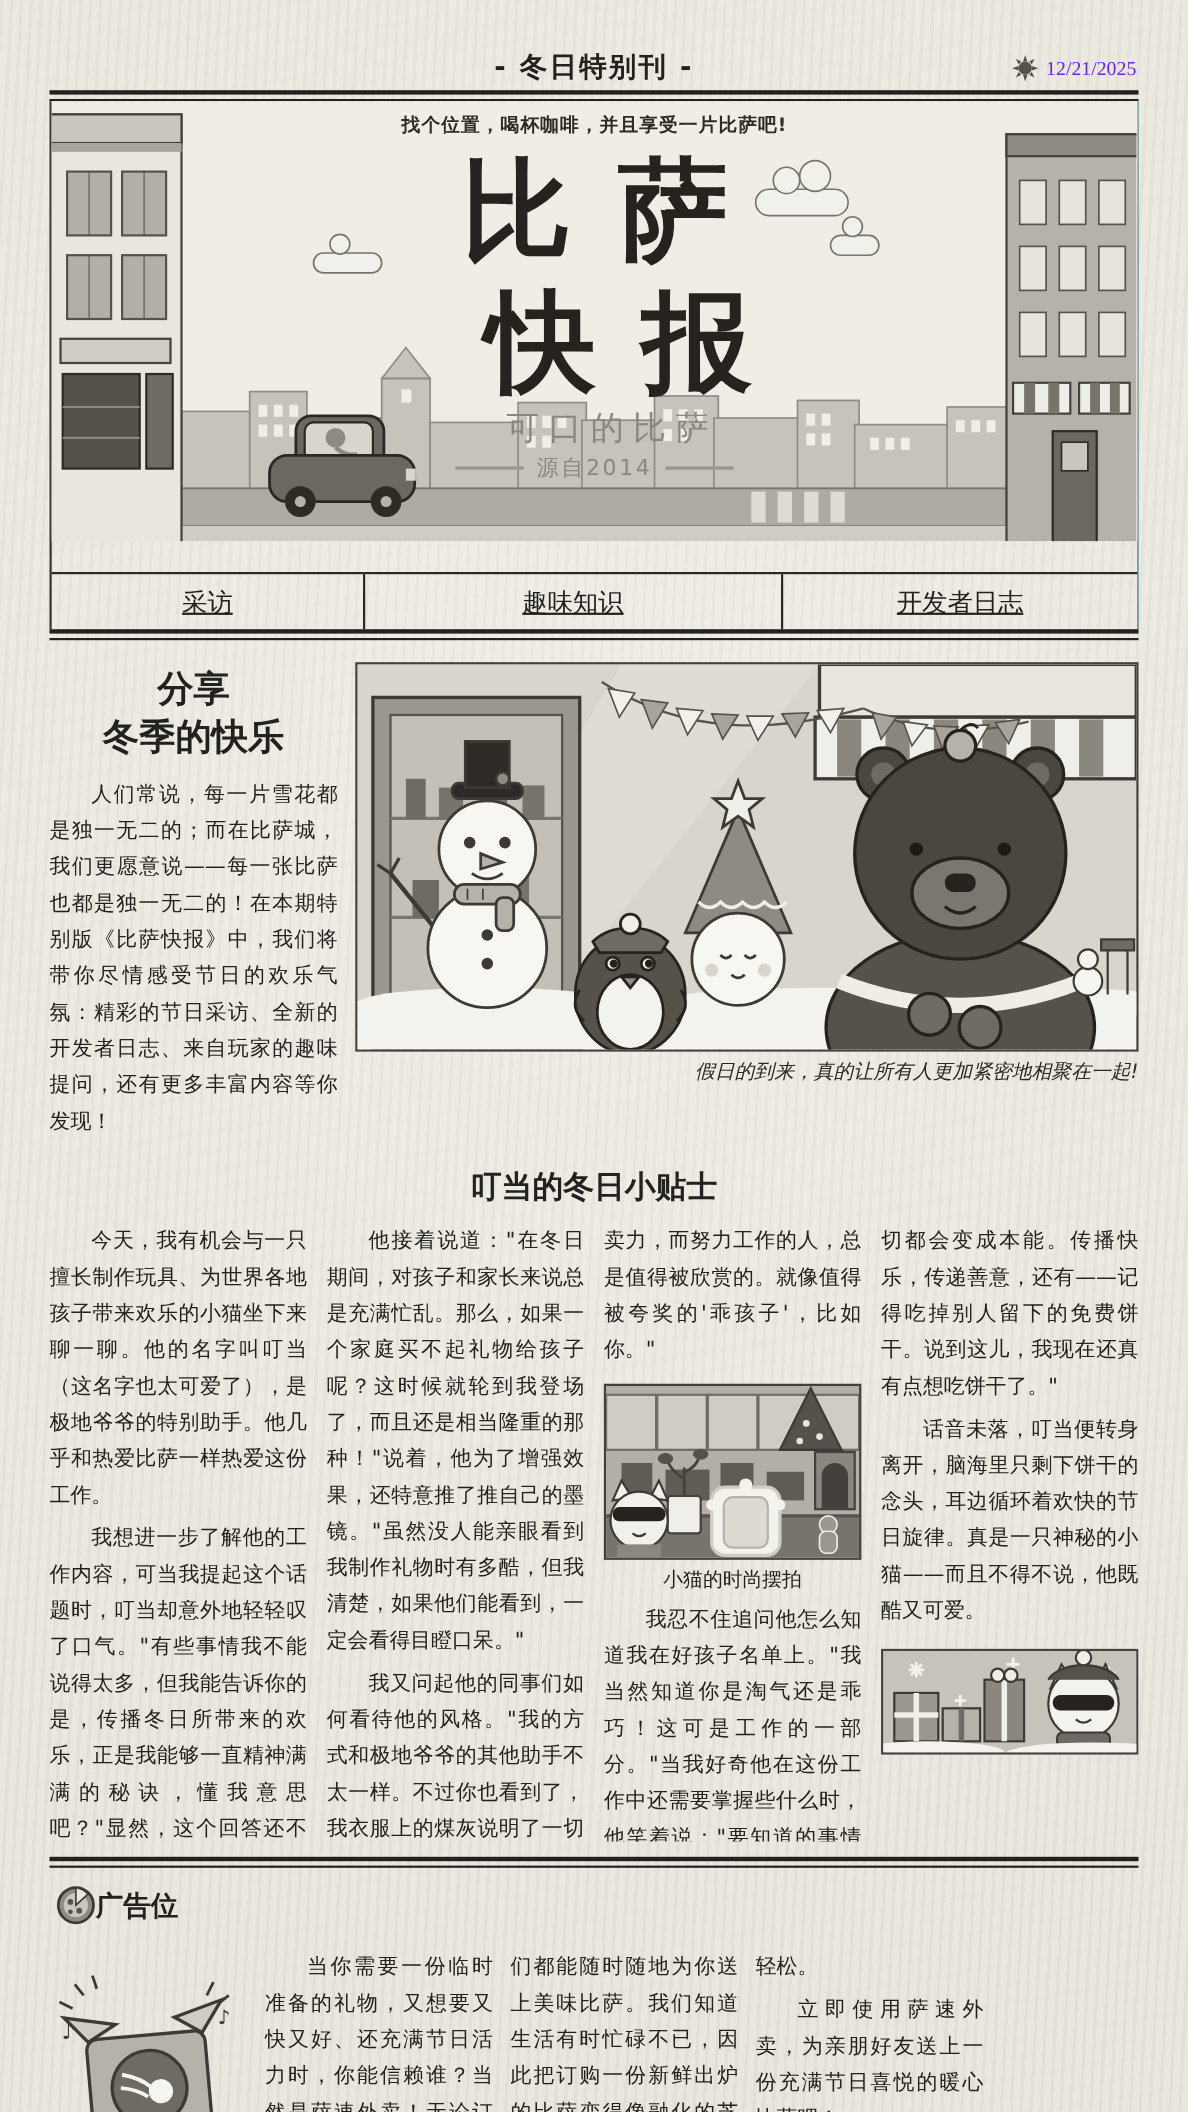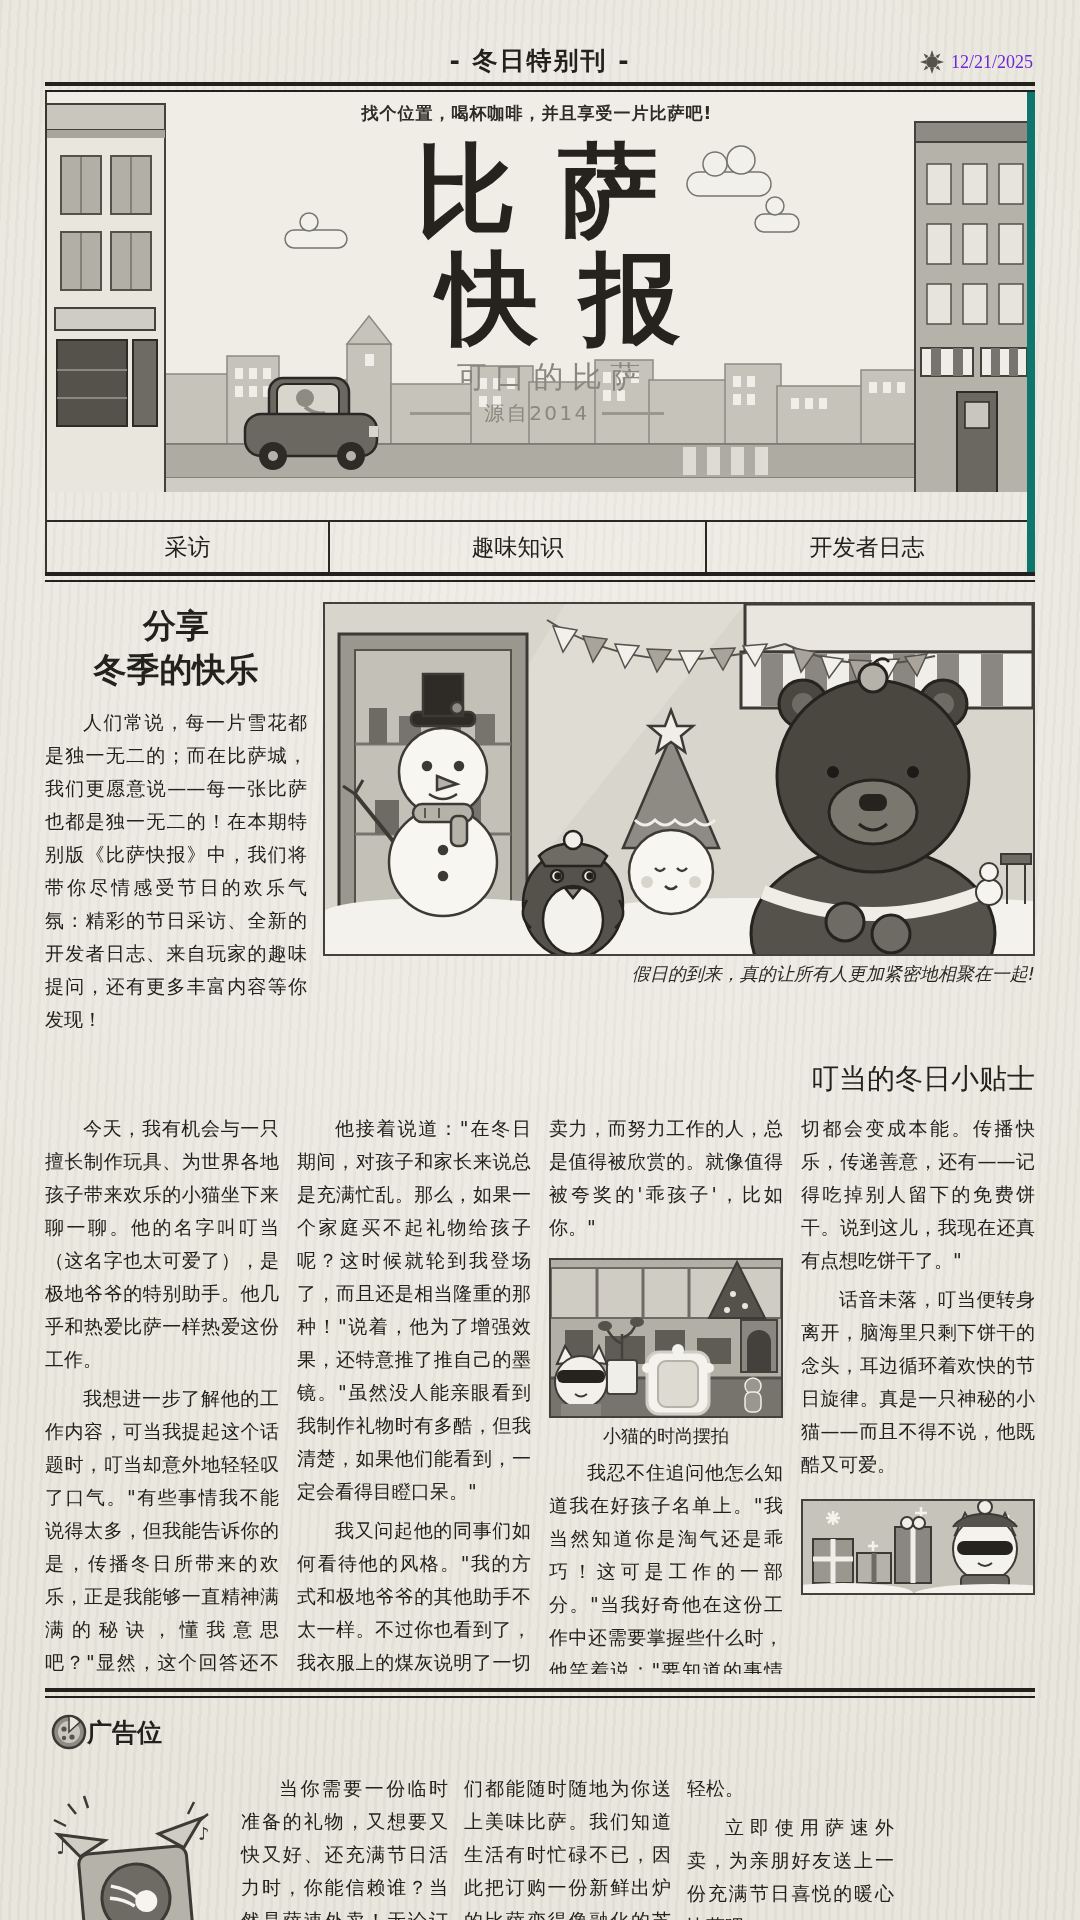--- a/index.html
+++ b/index.html
@@ -17,47 +17,47 @@
   .rule-heavy{height:4px;border-top:4px solid #23211d;border-bottom:2px solid #23211d;}
   
   .topbar{position:relative;height:38px;}
   .topbar .edition{
     position:absolute;left:0;right:0;text-align:center;
     font-size:25px;font-weight:bold;letter-spacing:2px;
   }
   .topbar .daterow{position:absolute;right:2px;top:6px;display:flex;align-items:center;gap:7px;}
   .topbar .date{font-family:"Liberation Serif","DejaVu Serif",serif;font-size:18px;color:#6d28d9;}
   
-  .scenebox{border-left:2px solid #3a3731;border-right:8px solid #0f766e;}
+  .scenebox{border-left:2px solid #3a3731;border-right:1px solid #0f766e;text-decoration:underline;}
   .scene{position:relative;height:400px;overflow:hidden;background:#efede6;}
   .scene svg{position:absolute;left:0;top:0;}
   .mast-text{position:absolute;left:0;right:0;top:0;text-align:center;}
   .tagline{margin-top:10px;font-size:17px;font-weight:bold;color:#2e2b27;letter-spacing:1px;}
   .bigtitle{font-size:100px;line-height:104px;font-weight:bold;color:#26231f;letter-spacing:.42em;text-indent:.42em;margin-top:14px;}
-  .bigtitle.l2{margin-top:4px;padding-left:44px;}
+  .bigtitle.l2{margin-top:16px;padding-left:44px;}
   .subtitle{margin-top:6px;font-size:30px;color:#8a877f;letter-spacing:.28em;text-indent:.28em;padding-left:23px;}
   .since{margin-top:2px;display:flex;align-items:center;justify-content:center;gap:12px;color:#8a877f;font-size:20px;letter-spacing:.12em;}
   .since::before,.since::after{content:"";width:62px;height:0;border-top:3px solid #9a978f;}
   
   .nav{display:flex;border-top:2px solid #2a2824;height:50px;margin-top:28px;}
   .nav .cell{display:flex;align-items:center;justify-content:center;font-size:23px;color:#23211d;cursor:pointer;}
   .nav .c1{width:28.8%;border-right:2px solid #2a2824;}
   .nav .c2{width:38.4%;border-right:2px solid #2a2824;}
   .nav .c3{width:32.8%;}
   
   .para{font-size:19px;line-height:33px;text-align:justify;margin:0 0 6px 0;}
   .indent{text-indent:2em;}
   
   .article1{display:flex;gap:16px;margin-top:20px;}
   .a1-left{width:262px;flex:none;}
   .a1-head{font-size:33px;font-weight:bold;text-align:center;line-height:44px;margin:2px 0 14px 0;}
   .photo{border:2px solid #44413c;line-height:0;background:#d8d5cd;}
   .photo-caption{font-style:italic;font-size:18px;text-align:right;margin-top:6px;color:#2a2824;}
   
-  .sec-title{font-size:28px;font-weight:normal;text-align:right;margin:18px 0 14px 0;}
+  .sec-title{font-size:28px;font-weight:bold;text-align:center;margin:18px 0 14px 0;}
   .cols4{display:flex;gap:18px;height:562px;overflow:hidden;}
   .col{width:234px;flex:none;display:flex;flex-direction:column;}
   .inphoto{border:2px solid #44413c;line-height:0;margin:8px 0 4px 0;background:#b2afa7;}
   .inphoto-caption{font-size:18px;text-align:center;margin:2px 0 8px 0;color:#23211d;}
   .endphoto{border:2px solid #44413c;line-height:0;margin-top:12px;background:#c6c3bb;}
   
   .adrule{margin-top:14px;}
   .ad-header{display:flex;align-items:center;margin:16px 0 22px 6px;}
   .ad-label{font-size:25px;font-weight:bold;}
   .ad-body{display:flex;gap:16px;}

